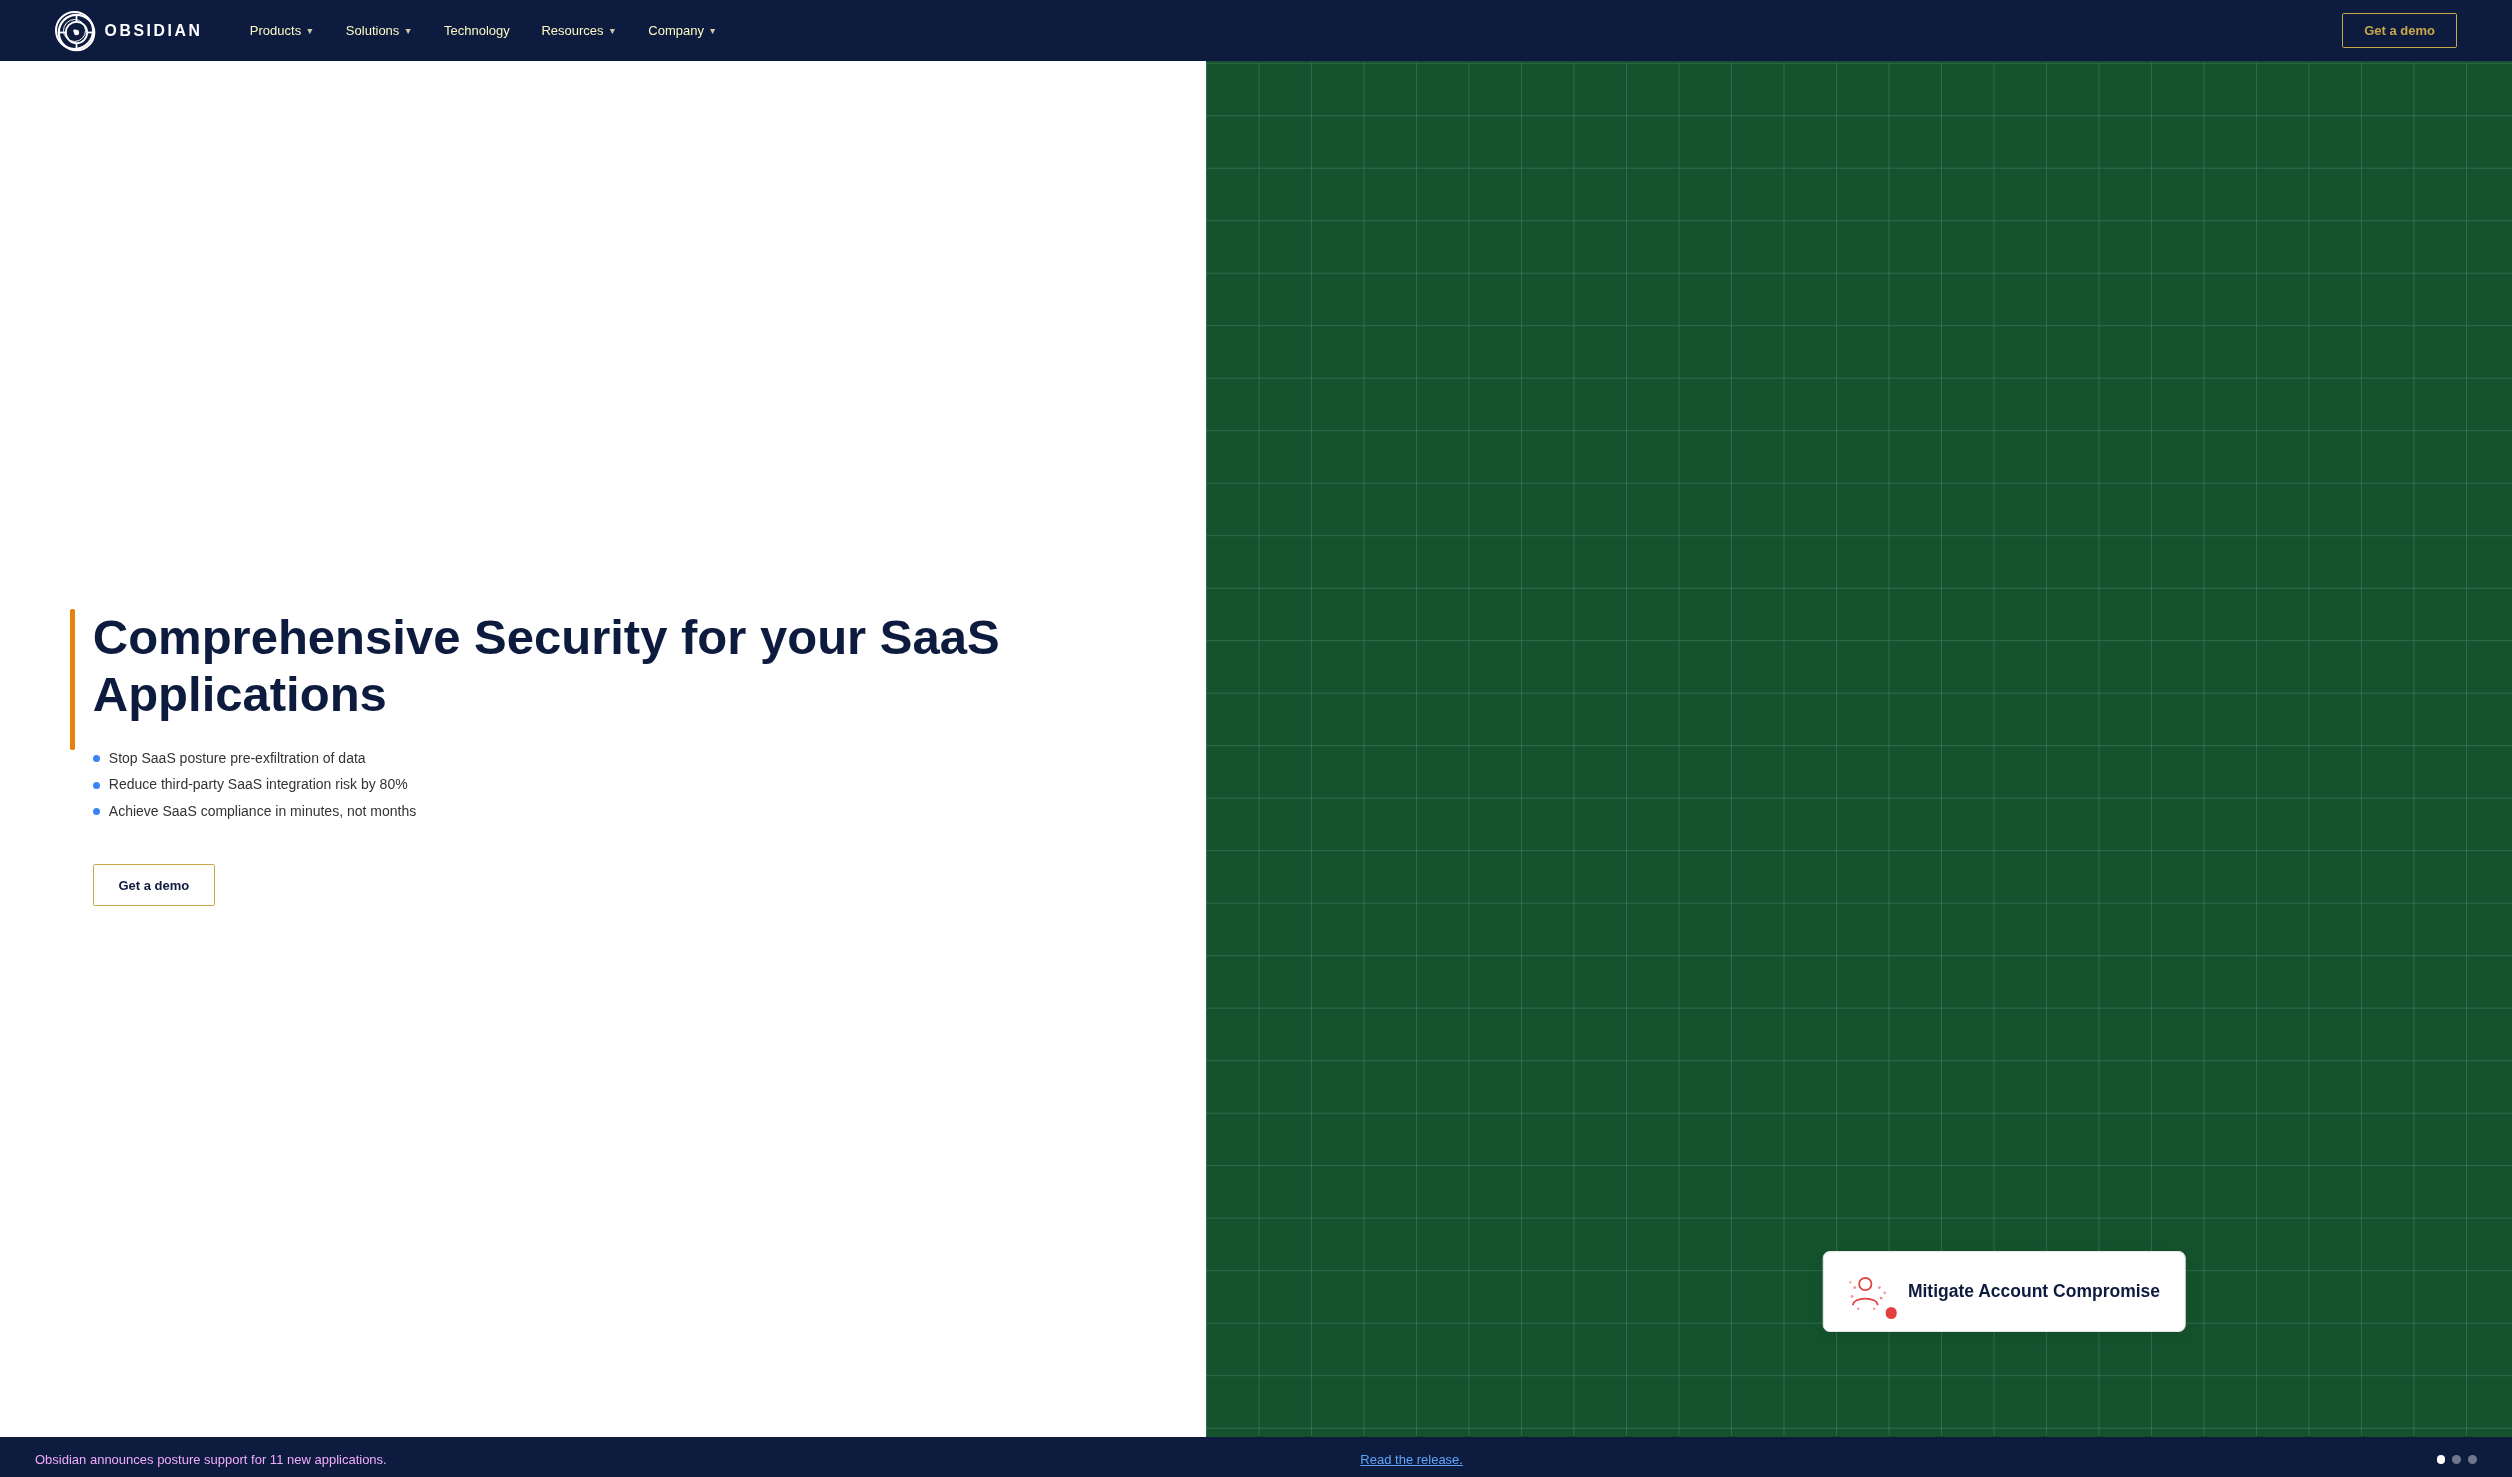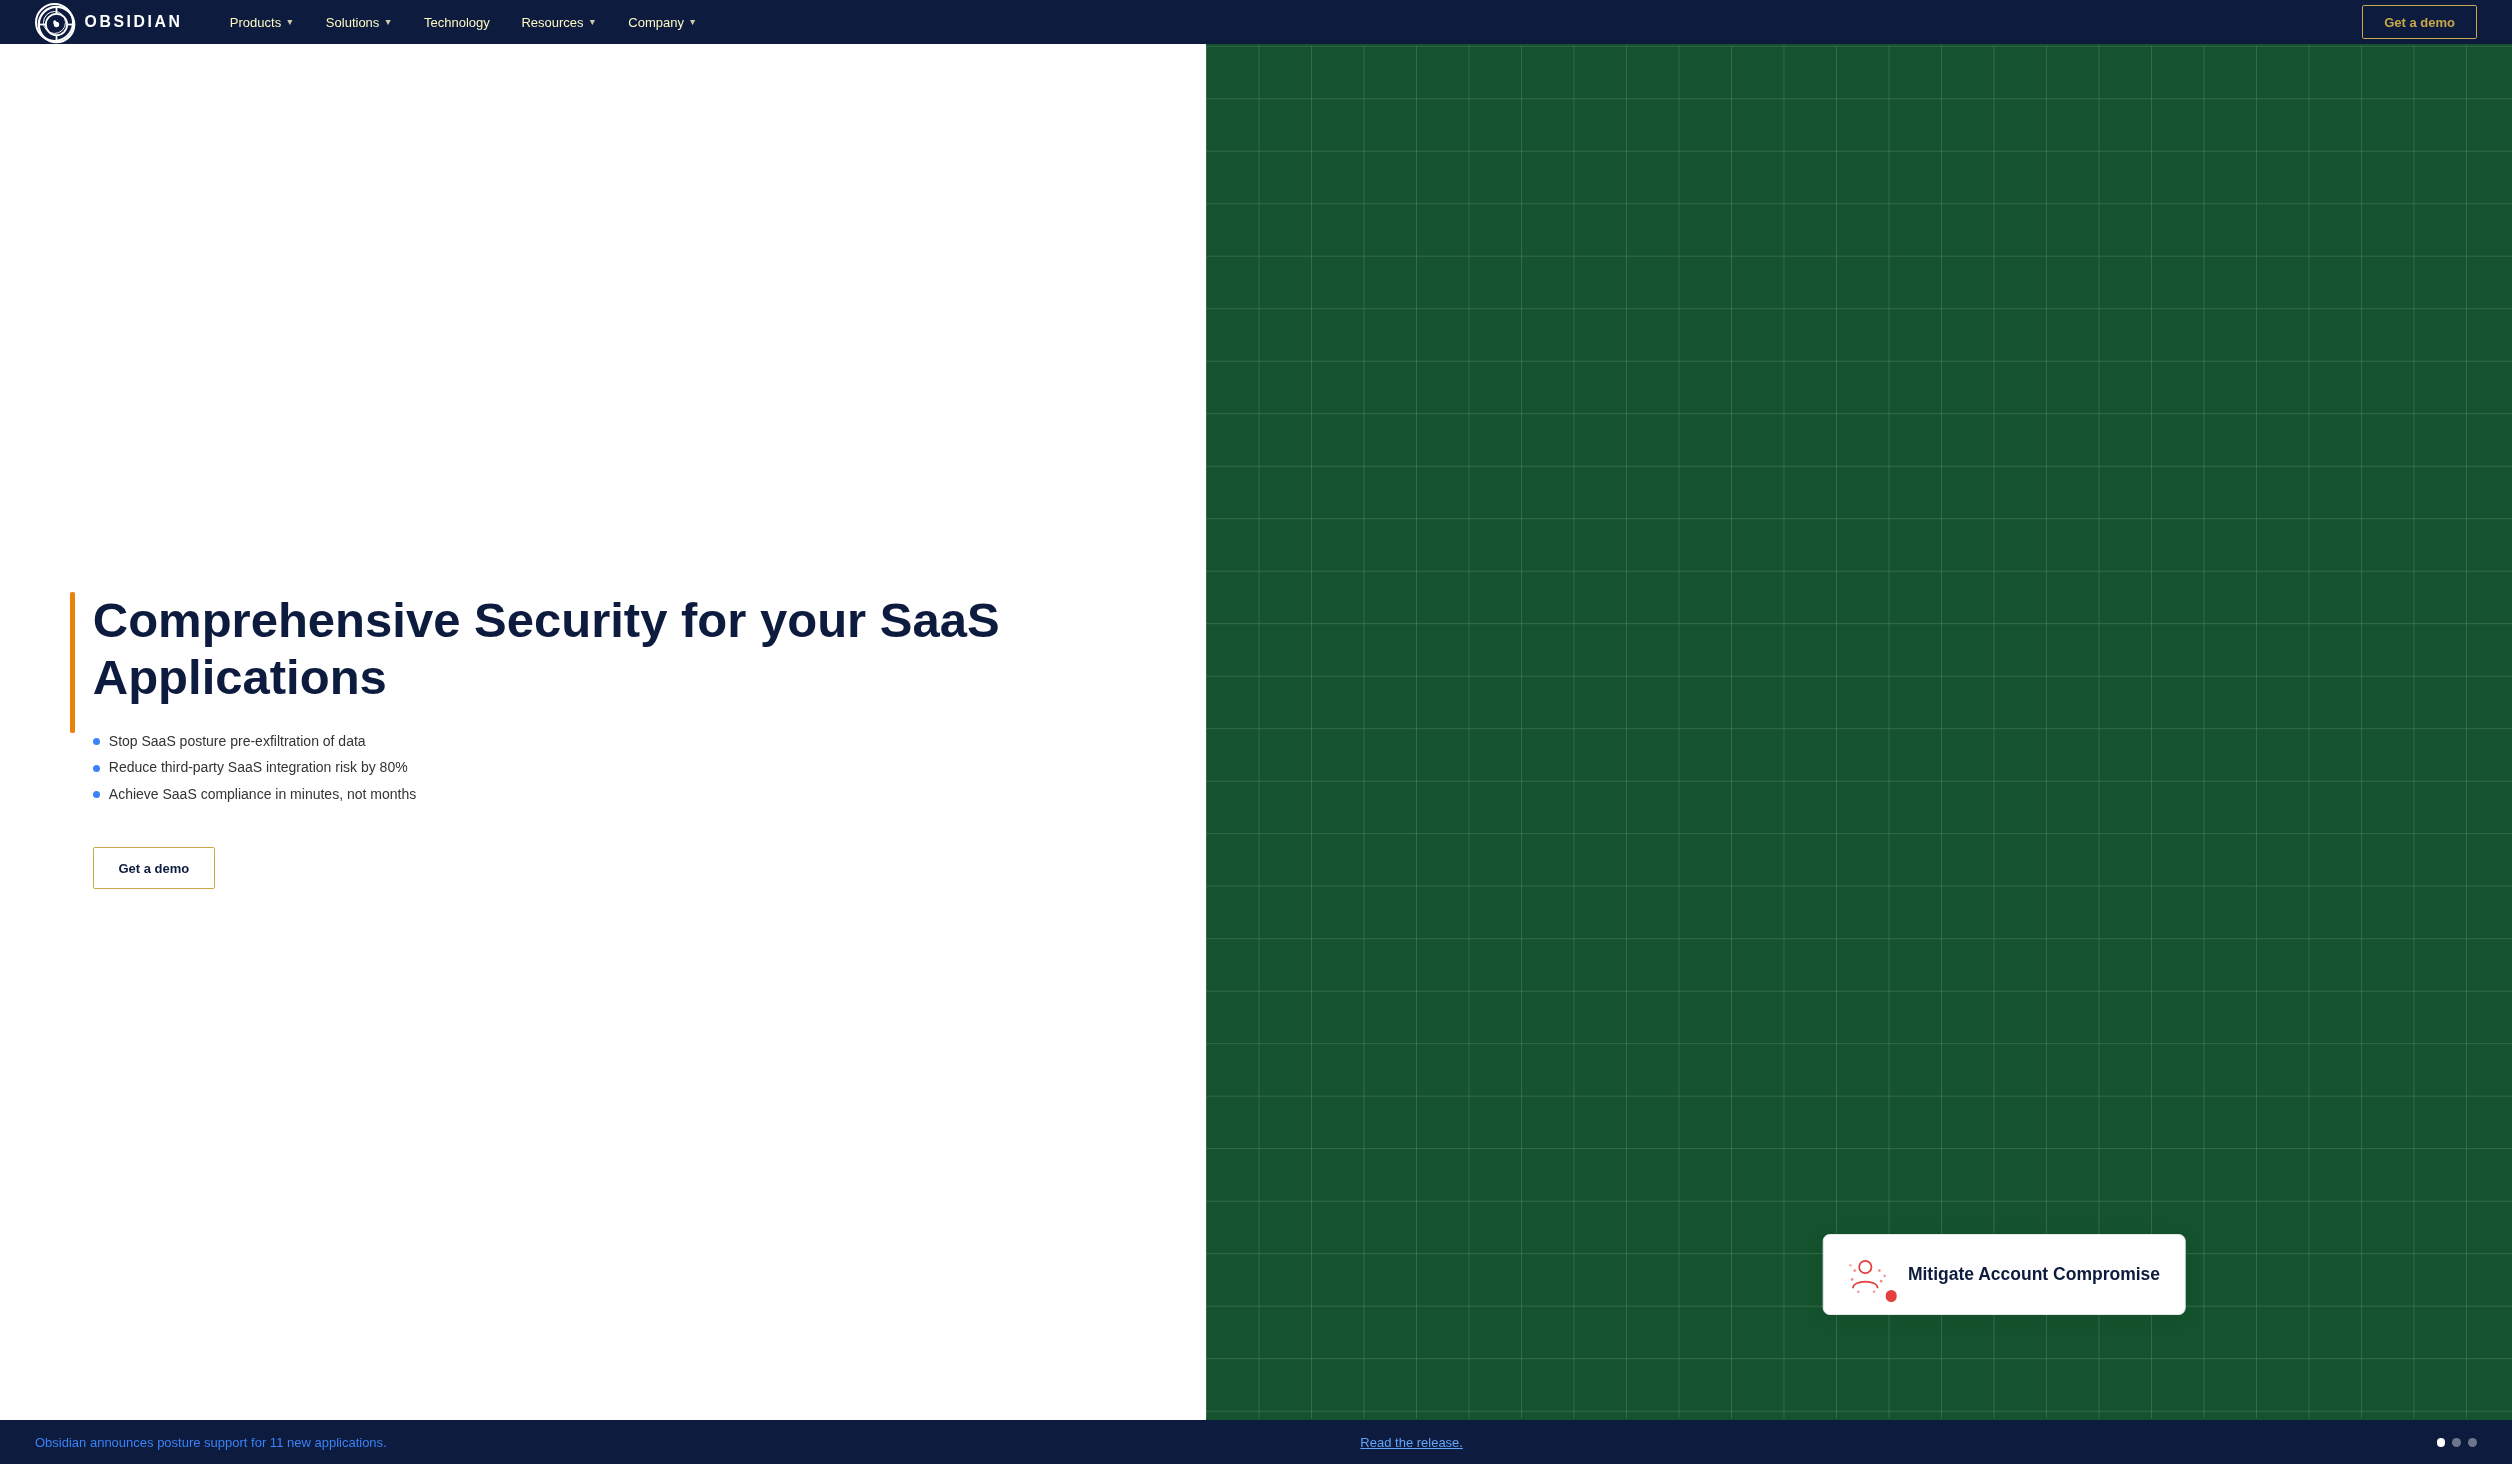--- a/index.html
+++ b/index.html
@@ -4,22 +4,22 @@
   <style>
     * { margin: 0; padding: 0; box-sizing: border-box; }
     body { font-family: -apple-system, BlinkMacSystemFont, 'Segoe UI', sans-serif; overflow-x: hidden; }
 
     
     nav {
       background: #0d1b3e;
       display: flex;
       align-items: center;
       justify-content: space-between;
-      padding: 0 35px;
-      height: 44px;
+      padding: 0 55px;
+      height: 61px;
       position: relative;
       z-index: 100;
     }
     .nav-left { display: flex; align-items: center; gap: 35px; }
     .logo-area { display: flex; align-items: center; gap: 10.5px; }
     .logo-icon {
       width: 39px; height: 39px;
       border: 2.6px solid white;
       border-radius: 50%;
       display: flex; align-items: center; justify-content: center;
@@ -193,21 +193,21 @@
     
     .bottom-bar {
       background: #0d1b3e;
       padding: 14px 35px;
       display: flex;
       align-items: center;
       justify-content: space-between;
       height: 44px;
     }
     .bottom-bar-text {
-      color: #3b82f6;
+      color: #f0abfc;
       font-size: 13px;
     }
     .bottom-bar-link {
       color: #60a5fa;
       text-decoration: underline;
       font-size: 13px;
     }
     .dots-indicator {
       display: flex;
       gap: 7px;

